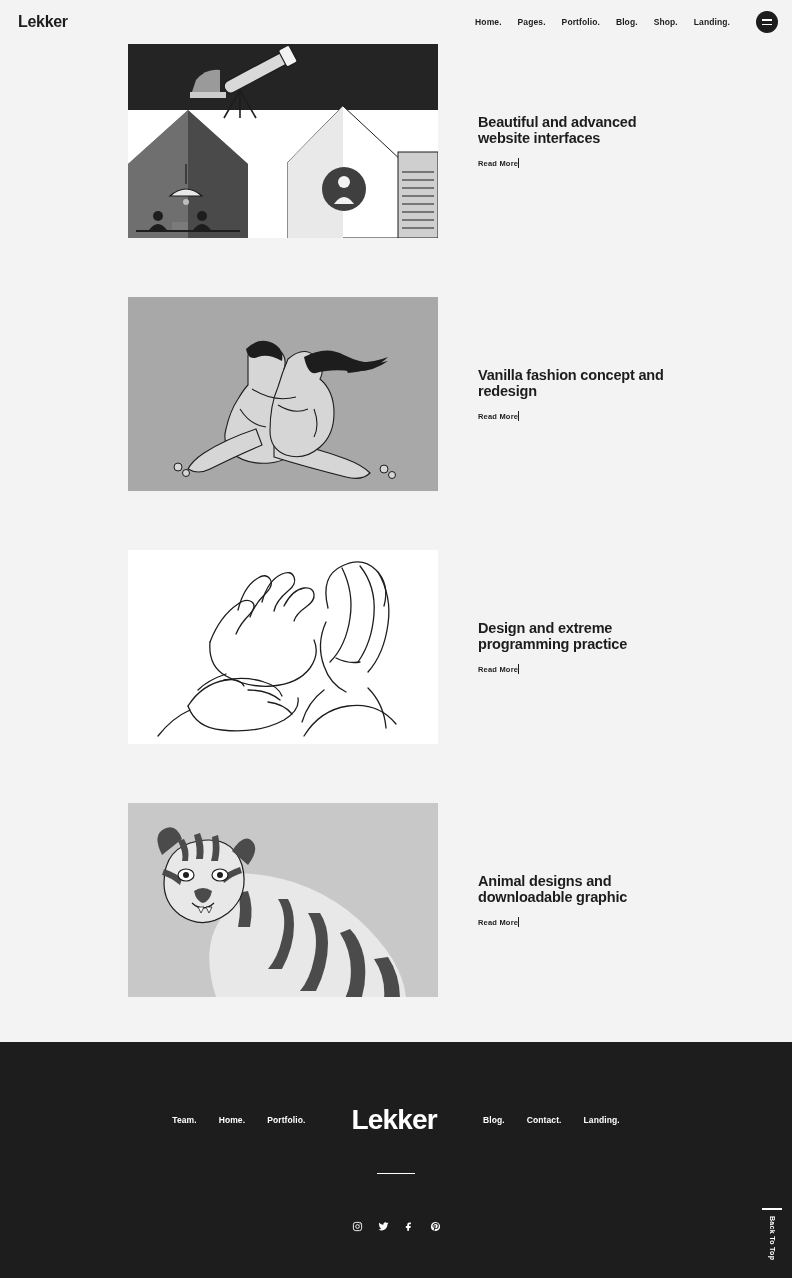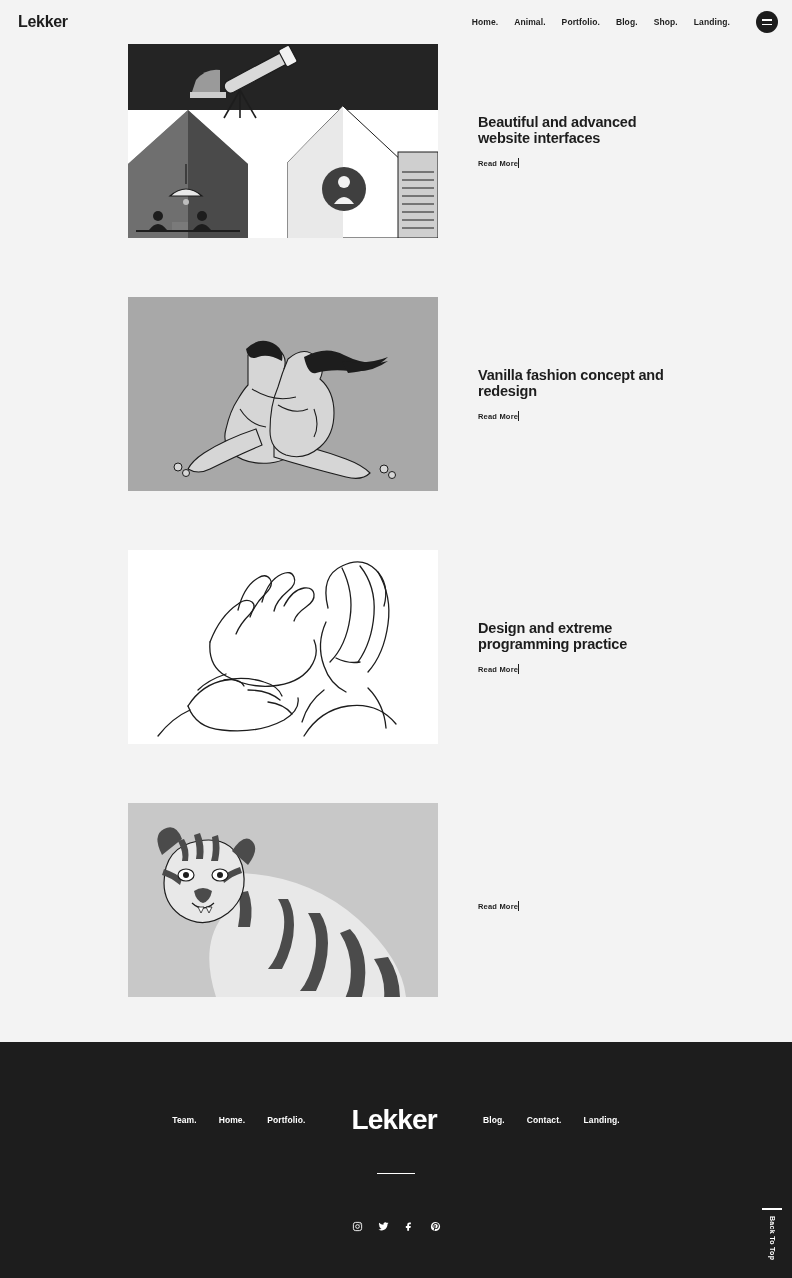--- a/index.html
+++ b/index.html
@@ -90,21 +90,21 @@
 </style>
 </head>
 <body>
 
 <div class="page">
 
   <div class="header">
     <div class="brand">Lekker</div>
     <div class="nav">
       <span class="nav-item">Home.</span>
-      <span class="nav-item">Animal.</span>
+      <span class="nav-item">Pages.</span>
       <span class="nav-item">Portfolio.</span>
       <span class="nav-item">Blog.</span>
       <span class="nav-item">Shop.</span>
       <span class="nav-item">Landing.</span>
       <span class="burger">
         <span></span>
           <span></span>
       </span>
     </div>
   </div>
@@ -305,20 +305,21 @@
 
               <path d="M66 88 q9 -6 18 0 q-2 10 -9 12 q-7 -2 -9 -12 z" fill="#4b4b4b"></path>
               <path d="M64 100 q11 10 22 0" fill="none" stroke="#1d1d1d" stroke-width="1.2"></path>
 
               <path d="M70 104 l3 6 l3 -6 z" fill="#fff" stroke="#1d1d1d" stroke-width="0.8"></path>
               <path d="M78 104 l3 6 l3 -6 z" fill="#fff" stroke="#1d1d1d" stroke-width="0.8"></path>
             </g>
           </svg>
         </div>
         <div class="info">
+          <div class="title">Animal designs and downloadable graphic</div>
           <div class="readmore-wrap">
             <span class="readmore">Read More</span>
             <span class="readmore-bar"></span>
           </div>
         </div>
       </div>
     </div>
 
   </div>
 

